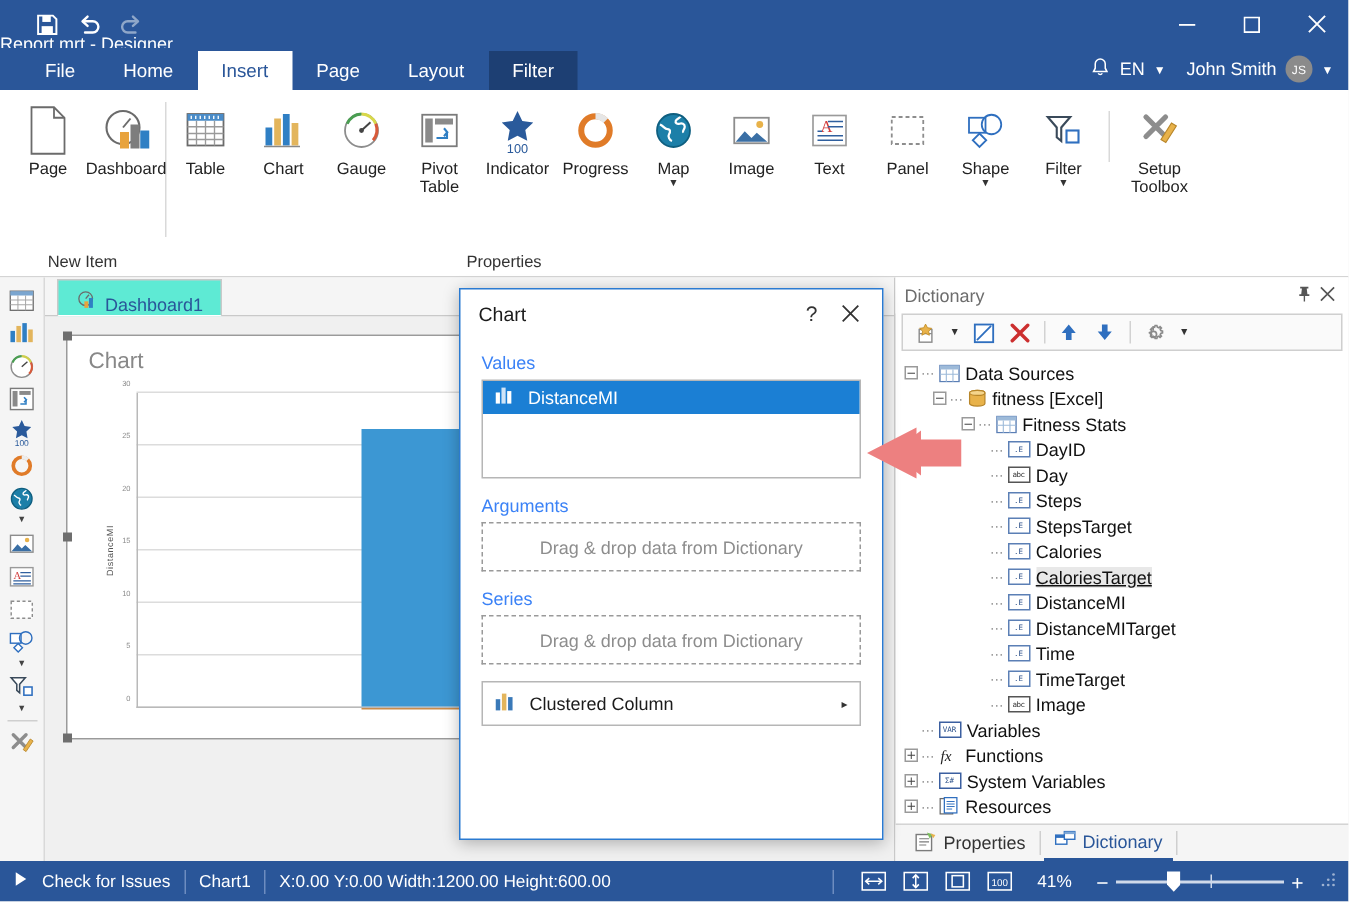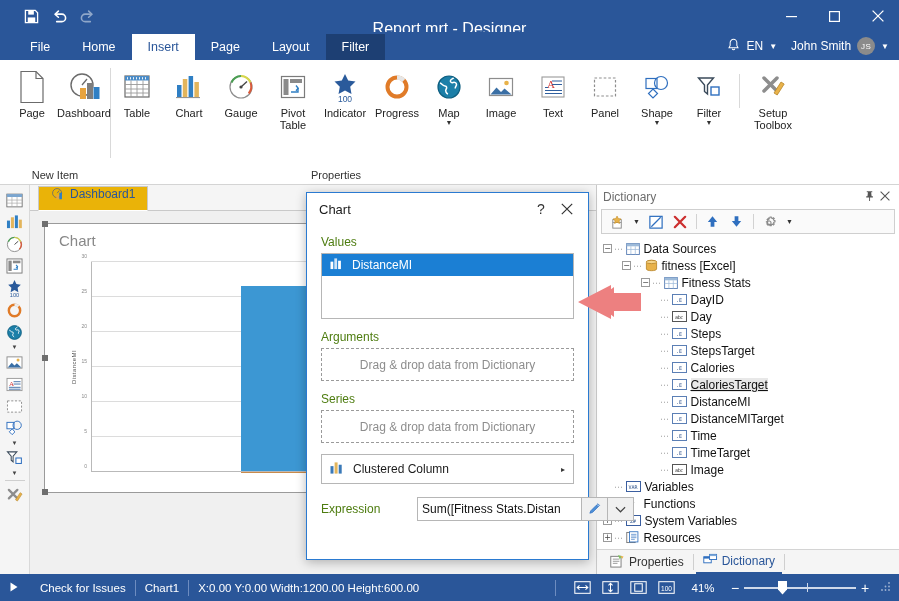--- a/index.html
+++ b/index.html
@@ -20,22 +20,22 @@
     height:32px; background:#2a5699; position:relative; flex:none;
     display:flex; align-items:center;
   }
   .qat { display:flex; align-items:center; gap:2px; padding-left:18px; }
   .qat-btn {
     width:26px; height:24px; display:flex; align-items:center; justify-content:center;
     color:#fff; cursor:pointer;
   }
   .qat-btn.disabled { color:#8fa7c9; }
   .title-text {
-    position:absolute; left:0; right:0; text-align:center;
-    color:#ffffff; font-size:16px; pointer-events:none;margin-top:26px;
+    position:absolute; left:0; right:0; text-align:left;
+    color:#ffffff; font-size:12px; pointer-events:none;margin-top:26px;
   }
   .wincontrols { position:absolute; right:0; top:0; height:32px; display:flex; }
   .wc {
     width:43px; height:32px; display:flex; align-items:center; justify-content:center;
     color:#fff; cursor:pointer;
   }
 
   
   .ribbon-tabs {
     height:28px; background:#2a5699; display:flex; align-items:flex-end;
@@ -96,22 +96,22 @@
   .tb-arrow { font-size:6px; color:#444; height:8px; line-height:8px; }
   .tb-sep { width:20px; height:1px; background:#cfcfcf; margin:3px 0; }
 
   
   .designer { flex:1; display:flex; flex-direction:column; min-width:0; position:relative; }
   .doc-tabs {
     height:26px; background:#f5f5f5; display:flex; align-items:flex-end;
     border-bottom:1px solid #c9c9c9; flex:none; padding-left:8px;
   }
   .doc-tab {
-    height:25px; padding:0 12px; display:flex; align-items:flex-start; gap:5px;
-    background:#eab308; border:1px solid #c9c9c9; border-bottom:1px solid #ffffff;
+    height:25px; padding:0 12px; display:flex; align-items:flex-end; gap:5px;
+    background:#5eead4; border:1px solid #c9c9c9; border-bottom:1px solid #ffffff;
     color:#2a5699; font-size:12px; cursor:pointer; position:relative; top:1px;
   }
   .canvas-wrap { flex:1; position:relative; background:#f0f0f0; overflow:hidden; }
   .page {
     position:absolute; left:14px; top:12px; width:540px; height:270px;
     background:#ffffff; border:1px solid #9a9a9a;
   }
   .sel-handle { position:absolute; width:6px; height:6px; background:#6e6e6e; }
   .chart-title {
     position:absolute; left:14px; top:8px; font-size:15px; color:#888;
@@ -174,21 +174,21 @@
   }
   .df-tab.active { color:#2a5699; border-bottom:2px solid #2a5699; }
   .df-sep { width:1px; height:16px; background:#cfcfcf; }
 
   
   .statusbar {
     height:27px; background:#2a5699; display:flex; align-items:center;
     color:#ffffff; font-size:11.5px; flex:none; padding-left:10px;
   }
   .sb-sep { width:1px; height:16px; background:#6d8cc0; margin:0 9px; }
-  .sb-item { display:flex; align-items:center; gap:22px; white-space:nowrap; }
+  .sb-item { display:flex; align-items:center; gap:10px; white-space:nowrap; }
   .sb-right { margin-left:auto; display:flex; align-items:center; padding-right:8px; gap:0; }
   .sb-icobtn {
     width:28px; height:24px; display:flex; align-items:center; justify-content:center;
     cursor:pointer;
   }
   .zoomval { width:46px; text-align:center; font-size:11.5px; }
   .zslider { display:flex; align-items:center; gap:0; }
   .zbtn { width:18px; text-align:center; cursor:pointer; font-size:14px; line-height:14px; }
   .ztrack { width:112px; height:2px; background:#cfd9ea; position:relative; }
   .zthumb {
@@ -205,21 +205,21 @@
     box-shadow:0 2px 10px rgba(0,0,0,.28);
     display:flex; flex-direction:column;
   }
   .dlg-head { height:32px; display:flex; align-items:center; padding:0 8px 0 12px; flex:none; }
   .dlg-title { flex:1; font-size:13px; color:#1b1b1b; }
   .dlg-btn {
     width:26px; height:24px; display:flex; align-items:center; justify-content:center;
     color:#333; cursor:pointer; font-size:14px;
   }
   .dlg-body { flex:1; padding:10px 14px 0 14px; }
-  .fld-label { font-size:12px; color:#4d7c0f; margin-bottom:4px; }
+  .fld-label { font-size:12px; color:#3b82f6; margin-bottom:4px; }
   .listbox {
     border:1px solid #b6b6b6; background:#fff; height:66px; margin-bottom:11px;
   }
   .lb-item {
     height:22px; display:flex; align-items:center; gap:8px; padding:0 8px;
     font-size:12px; color:#222; cursor:pointer;
   }
   .lb-item.selected { background:#1b7fd4; color:#ffffff; }
   .dropzone {
     border:1px dashed #9a9a9a; height:33px; display:flex; align-items:center;
@@ -986,37 +986,20 @@
           <svg width="15" height="14" viewBox="0 0 16 15">
               <rect x="0.5" y="5.5" width="3.2" height="8" fill="#3a79b8"></rect>
               <rect x="4.9" y="1.5" width="3.2" height="12" fill="#e3b55c"></rect>
               <rect x="9.3" y="4" width="3.2" height="9.5" fill="#3a79b8"></rect>
             </svg>
         </span>
         <span>Clustered Column</span>
         <span class="carr">▸</span>
       </div>
 
-      <div class="exprow">
-        <span class="fld-label">Expression</span>
-        <span class="expbox">
-          <input class="expinput" type="text" value="Sum([Fitness Stats.Distan" style="">
-          <span class="expbtn">
-            <svg width="13" height="13" viewBox="0 0 14 14">
-                <path d="M2 11l1-2.6 6-6 1.8 1.8-6 6z" fill="#4d90d8" stroke="#2f6fbf" stroke-width="0.8"></path>
-                <path d="M9.2 2.2l1.5-1.4 1.8 1.8-1.5 1.4z" fill="#9cc4ea" stroke="#2f6fbf" stroke-width="0.8"></path>
-              </svg>
-          </span>
-          <span class="expbtn">
-            <svg width="11" height="9" viewBox="0 0 12 9">
-                <path d="M1 2l5 5 5-5" fill="none" stroke="#444" stroke-width="1.3"></path>
-              </svg>
-          </span>
-        </span>
-      </div>
     </div>
   </div>
 
   <div class="rarrow" style="left:577px; top:284px; width:64px; height:36px;">
     <svg width="64" height="36" viewBox="0 0 64 36">
         <path d="M64 9h-30V1L1 18l33 17v-8h30z" fill="#ed8080"></path>
       </svg>
   </div>
   <div class="rarrow" style="left:593px; top:285px; width:44px; height:34px;">
     <svg width="44" height="34" viewBox="0 0 44 34">

